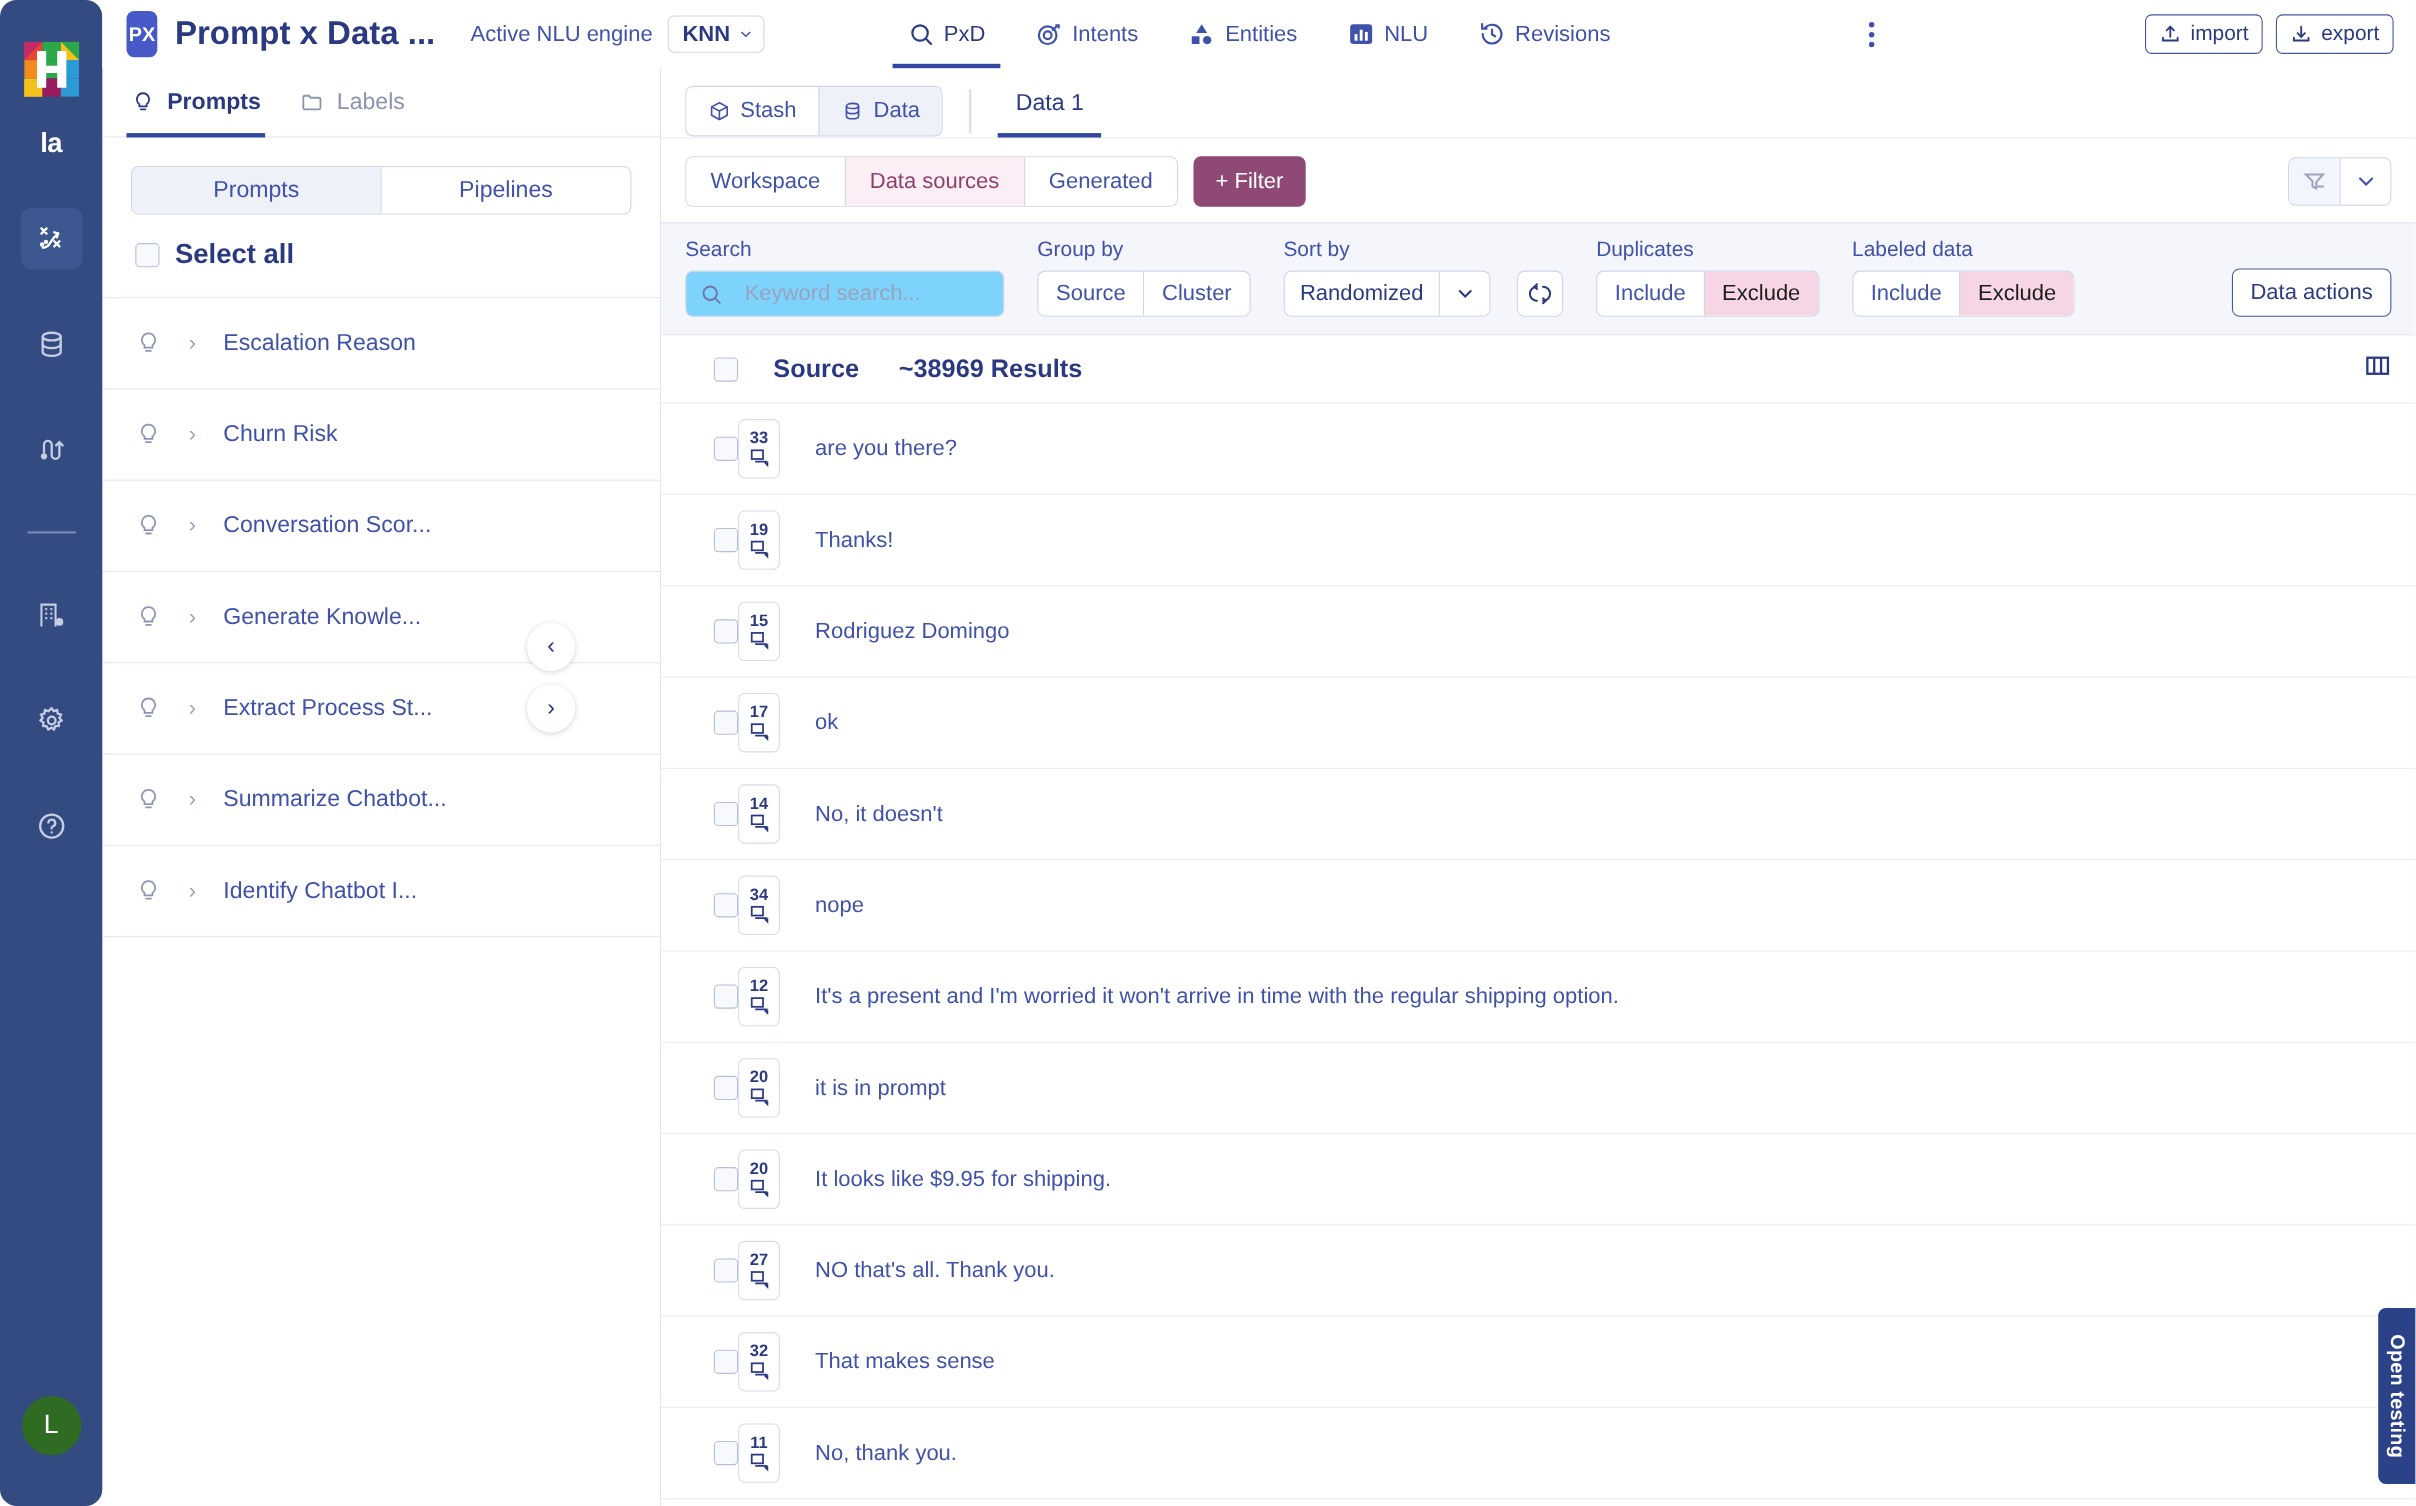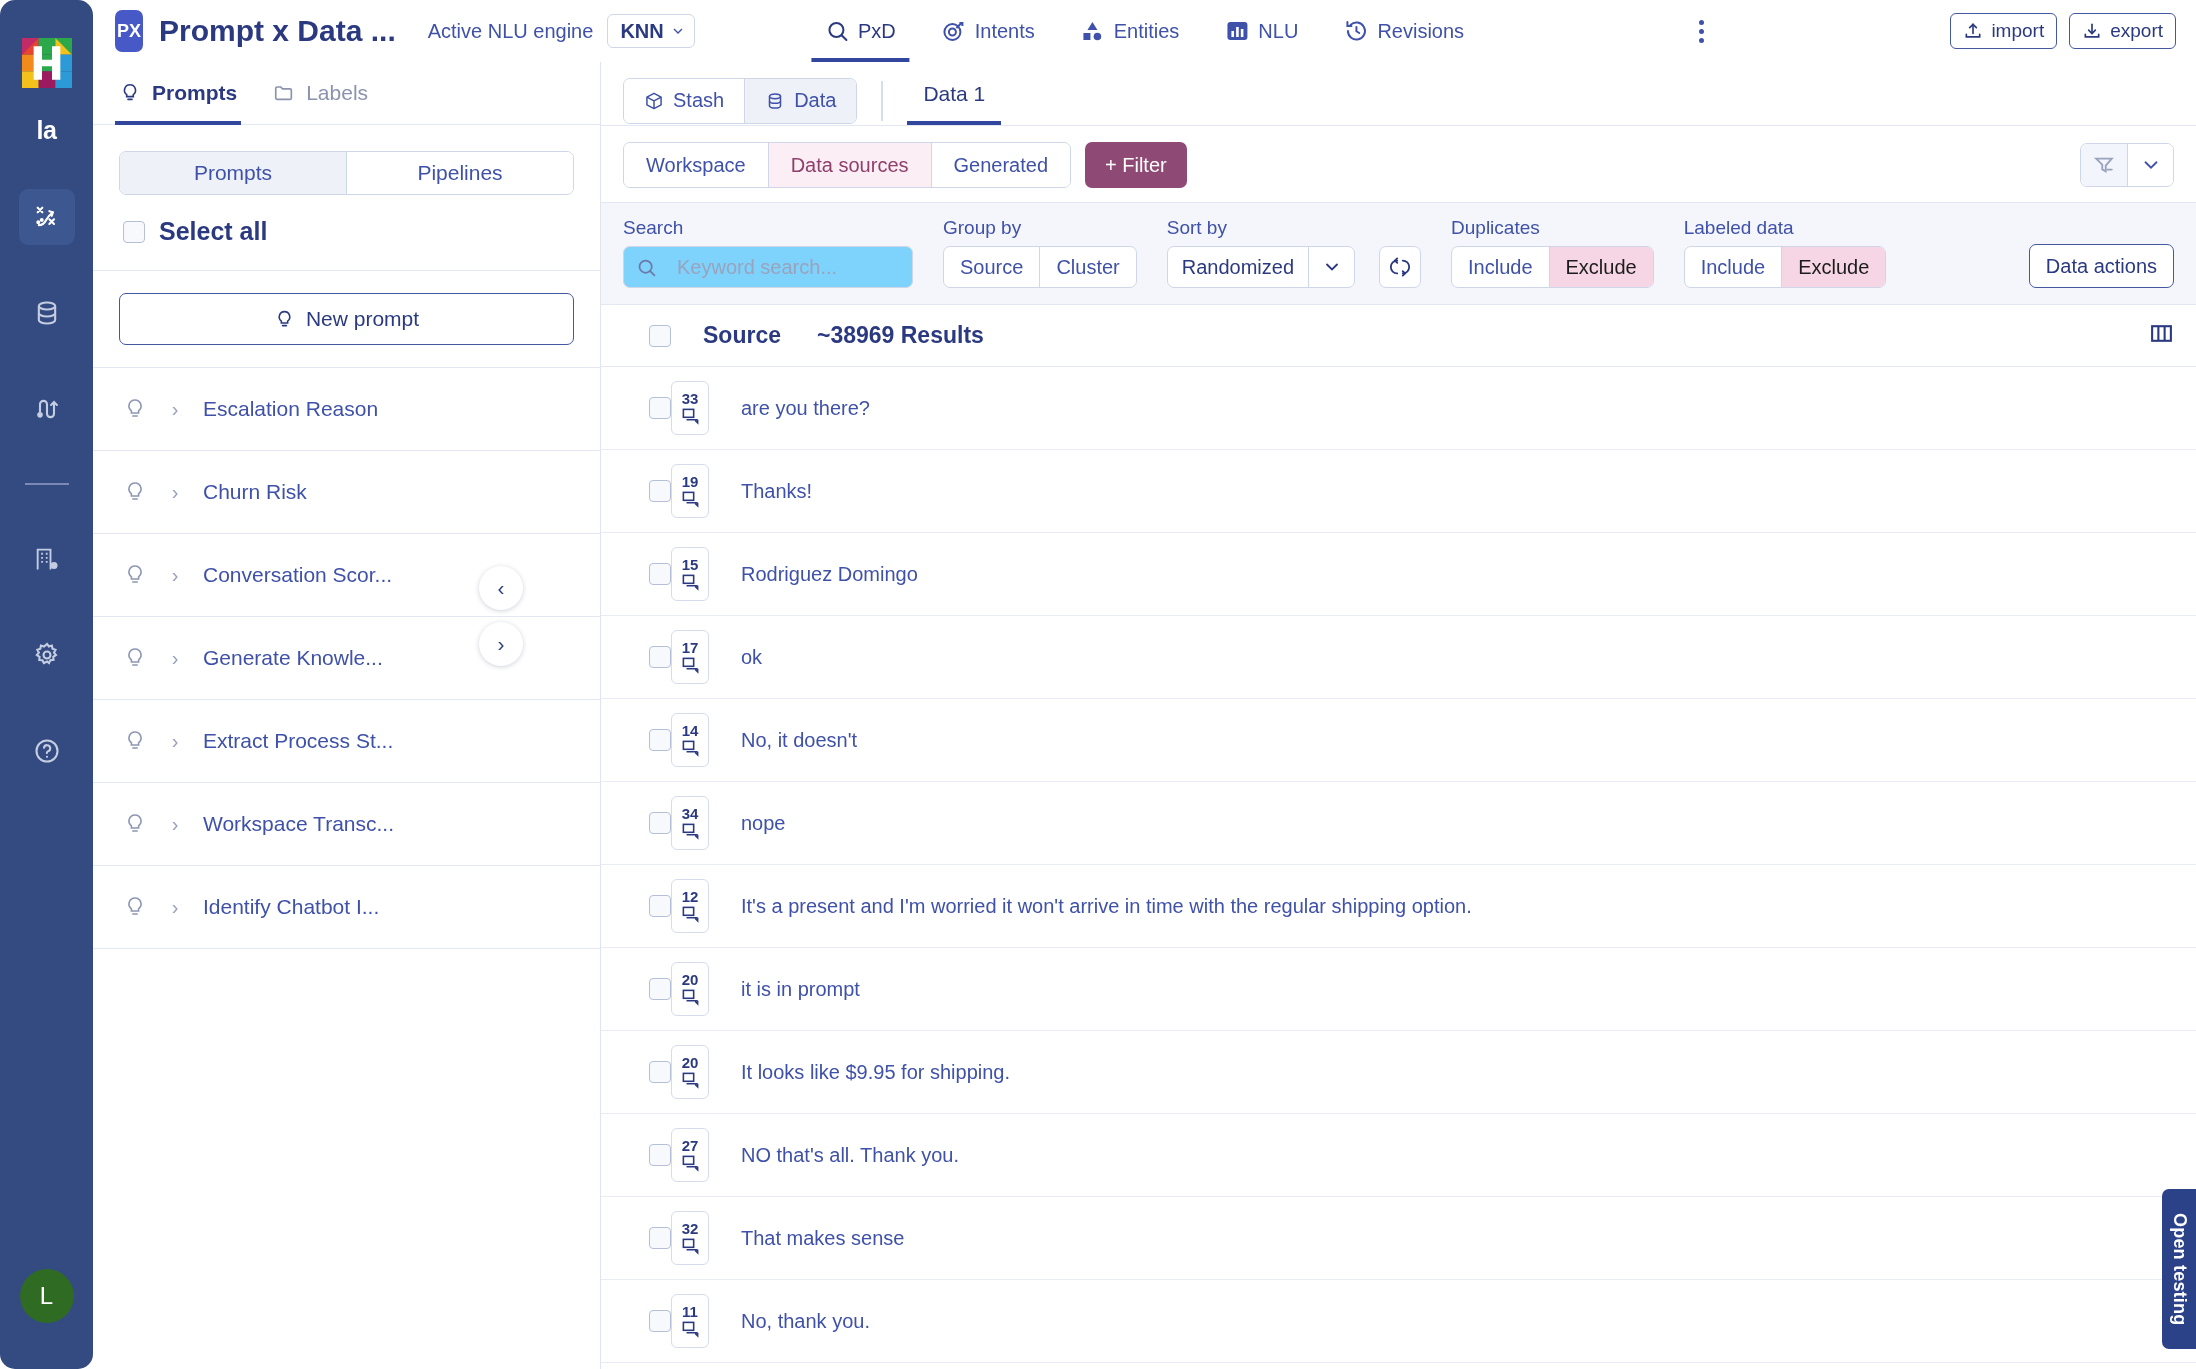--- a/index.html
+++ b/index.html
@@ -420,29 +420,20 @@
         <div class="seg">
           <div class="on">Prompts</div>
           <div>Pipelines</div>
         </div>
 
         <div class="selectall">
           <div class="cbox"></div>
           <span>Select all</span>
         </div>
 
-        <div class="newprompt-wrap">
-          <div class="newprompt">
-            <svg viewBox="0 0 24 24" fill="none" stroke="#2b3a80" stroke-width="1.8" stroke-linecap="round">
-                <path d="M12 3 a6 6 0 0 0-3.6 10.8 V16 h7.2 v-2.2 A6 6 0 0 0 12 3z"></path>
-                <path d="M9.8 19 h4.4"></path>
-              </svg>
-            <span>New prompt</span>
-          </div>
-        </div>
 
         <div class="plist">
           <div class="prow">
             <svg class="bulb" viewBox="0 0 24 24" fill="none" stroke="#8d96b4" stroke-width="1.6" stroke-linecap="round">
                 <path d="M12 3 a6 6 0 0 0-3.6 10.8 V16 h7.2 v-2.2 A6 6 0 0 0 12 3z"></path>
                 <path d="M9.8 19 h4.4"></path>
               </svg>
             <span class="chev">›</span>
             <span class="pname">Escalation Reason</span>
           </div>
@@ -477,21 +468,21 @@
               </svg>
             <span class="chev">›</span>
             <span class="pname">Extract Process St...</span>
           </div>
           <div class="prow">
             <svg class="bulb" viewBox="0 0 24 24" fill="none" stroke="#8d96b4" stroke-width="1.6" stroke-linecap="round">
                 <path d="M12 3 a6 6 0 0 0-3.6 10.8 V16 h7.2 v-2.2 A6 6 0 0 0 12 3z"></path>
                 <path d="M9.8 19 h4.4"></path>
               </svg>
             <span class="chev">›</span>
-            <span class="pname">Workspace Transc...</span>
+            <span class="pname">Summarize Chatbot...</span>
           </div>
           <div class="prow">
             <svg class="bulb" viewBox="0 0 24 24" fill="none" stroke="#8d96b4" stroke-width="1.6" stroke-linecap="round">
                 <path d="M12 3 a6 6 0 0 0-3.6 10.8 V16 h7.2 v-2.2 A6 6 0 0 0 12 3z"></path>
                 <path d="M9.8 19 h4.4"></path>
               </svg>
             <span class="chev">›</span>
             <span class="pname">Identify Chatbot I...</span>
           </div>
         </div>

